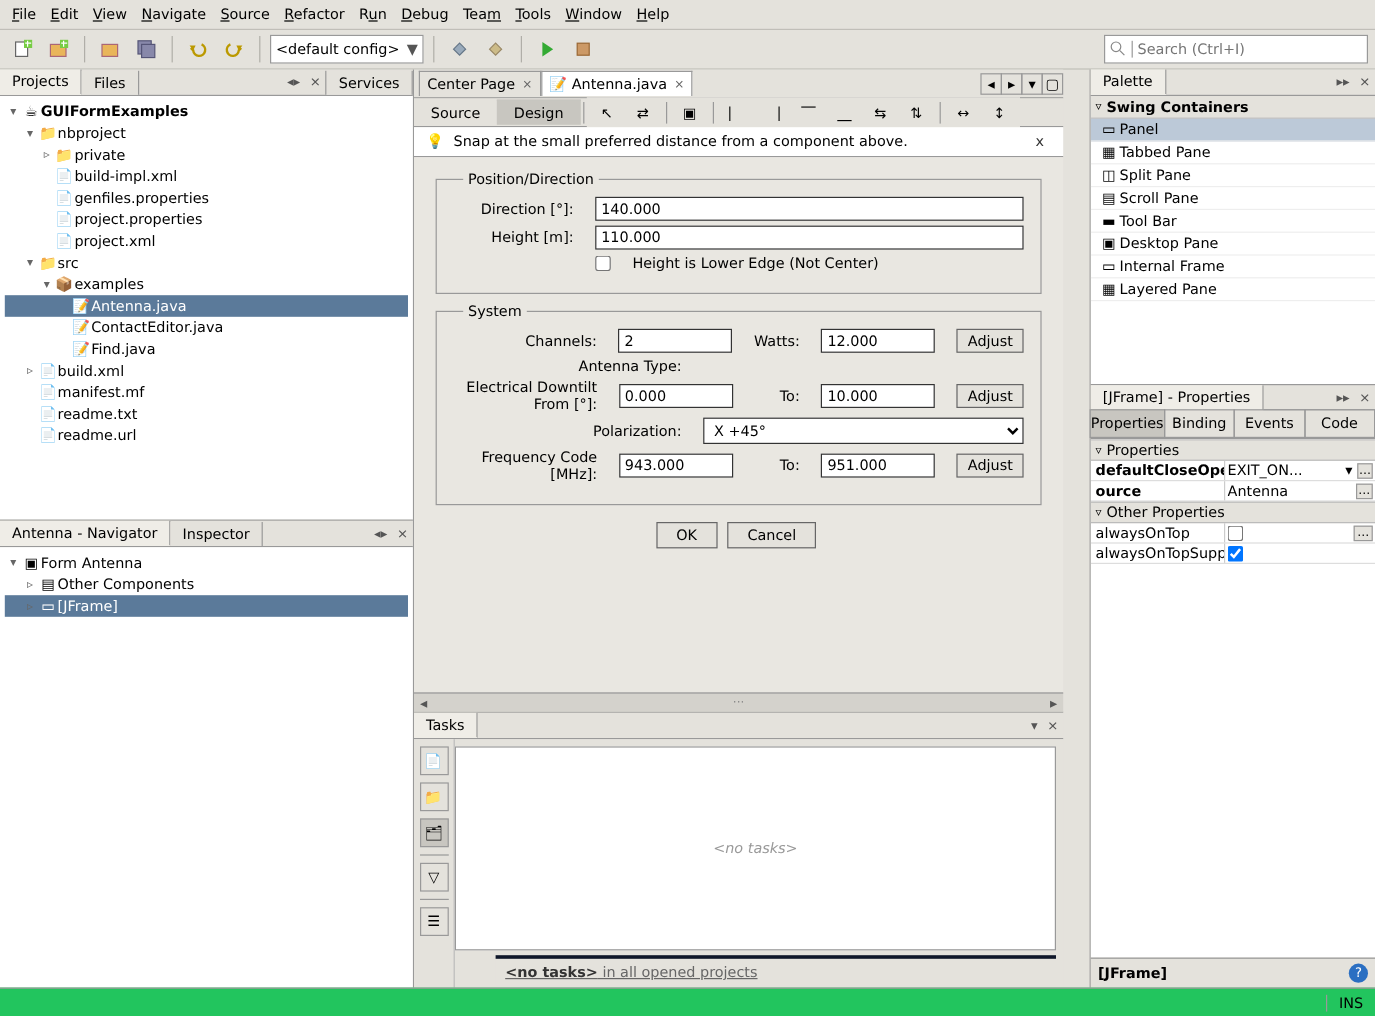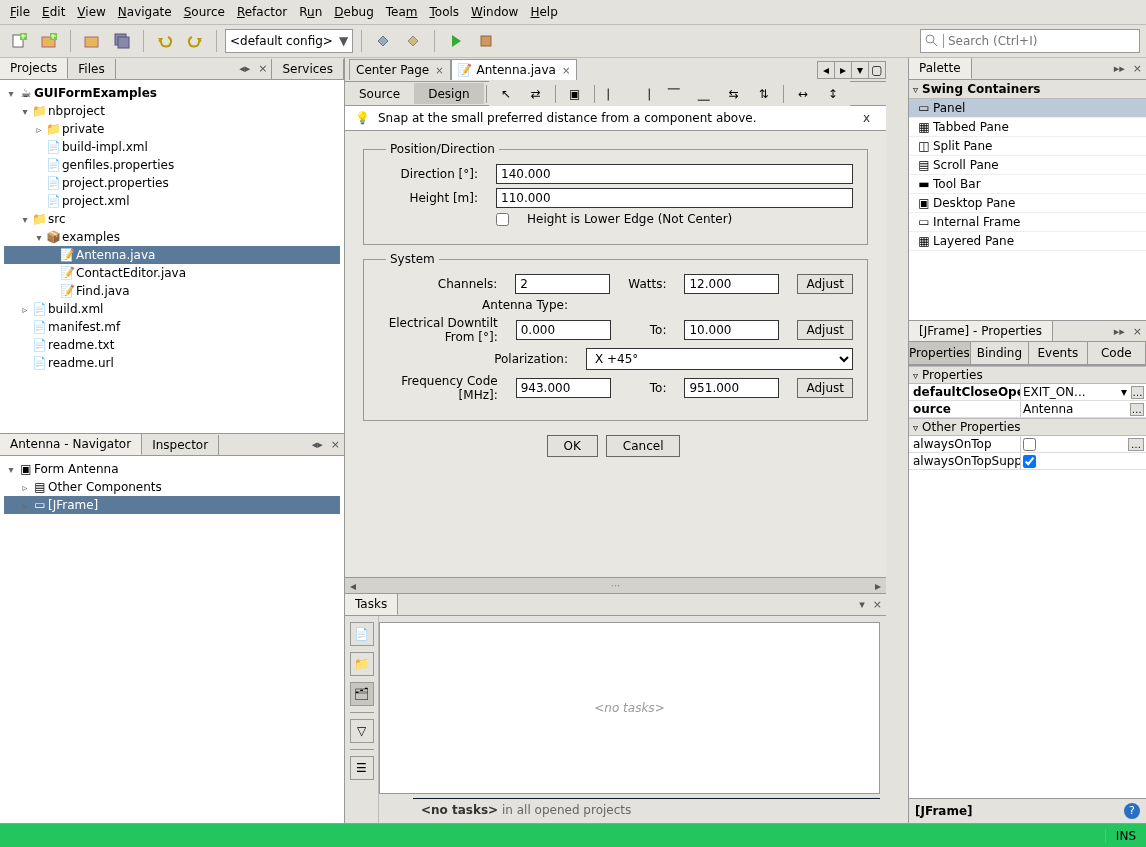--- a/index.html
+++ b/index.html
@@ -72,21 +72,21 @@
 .prop-row .pval input[type=text] { border: none; width: 100%; outline: none; }
 .prop-row .dots { border: 1px solid #999; background: #e4e2dc; width: 16px; text-align: center; cursor: pointer; font-size: 10px; }
 .jframe-footer { background: #e4e2dc; padding: 4px 6px; display: flex; align-items: center; border-top: 1px solid #999; }
 .jframe-footer .help { margin-left: auto; width: 16px; height: 16px; border-radius: 8px; background: #2b6fc2; color: #fff; text-align: center; font-size: 11px; line-height: 16px; cursor: pointer; }
 .tasks-panel { border-top: 1px solid #999; display: flex; flex-direction: column; height: 230px; }
 .tasks-body { flex: 1; display: flex; background: #e4e2dc; }
 .tasks-side { width: 34px; display: flex; flex-direction: column; align-items: center; background: #e4e2dc; border-right: 1px solid #bbb; padding-top: 6px; gap: 6px; }
 .tasks-side .tbtn { width: 24px; height: 24px; border: 1px solid #999; display: flex; align-items: center; justify-content: center; cursor: pointer; background: #e4e2dc; }
 .tasks-side .tbtn.active { background: #c8c6c0; }
 .tasks-content { flex: 1; background: #fff; border: 1px solid #999; margin: 6px 6px 0 0; display: flex; align-items: center; justify-content: center; color: #999; font-style: italic; }
-.tasks-footer { padding: 4px 8px; background: #e4e2dc; color: #666; border-top: 1px solid #0f172a; margin: 4px 6px 2px 34px; }
+.tasks-footer { padding: 4px 8px; background: #e4e2dc; color: #666; border-top: 3px solid #0f172a; margin: 4px 6px 2px 34px; text-decoration: underline; }
 .tasks-footer .nt { color: #333; font-weight: bold; }
 .statusbar { height: 24px; background: #22c55e; border-top: 1px solid #999; display: flex; align-items: center; padding: 0 10px; }
 .statusbar .ins { margin-left: auto; border-left: 1px solid #999; padding-left: 10px; }
 .nav-panel { border-top: 1px solid #999; display: flex; flex-direction: column; height: 390px; }
 svg { display: block; }
 </style>
 </head>
 <body>
 
 <div class="menubar">

